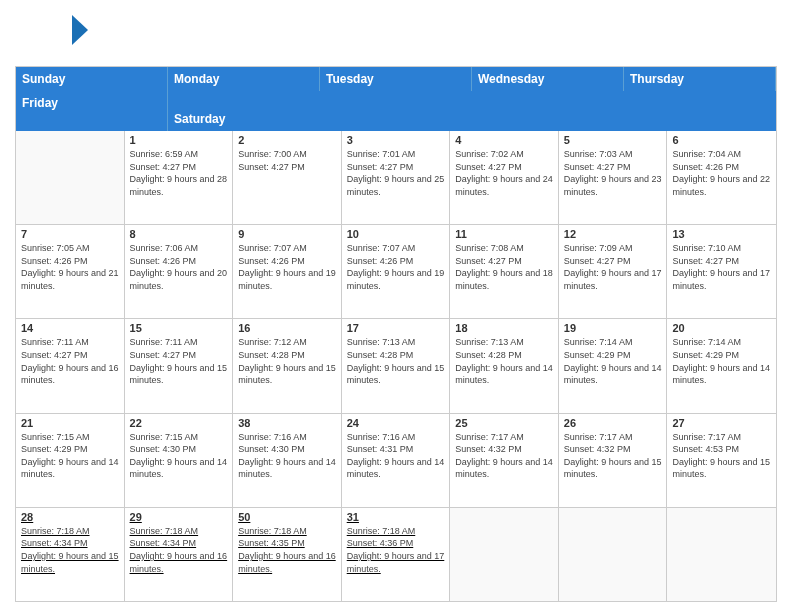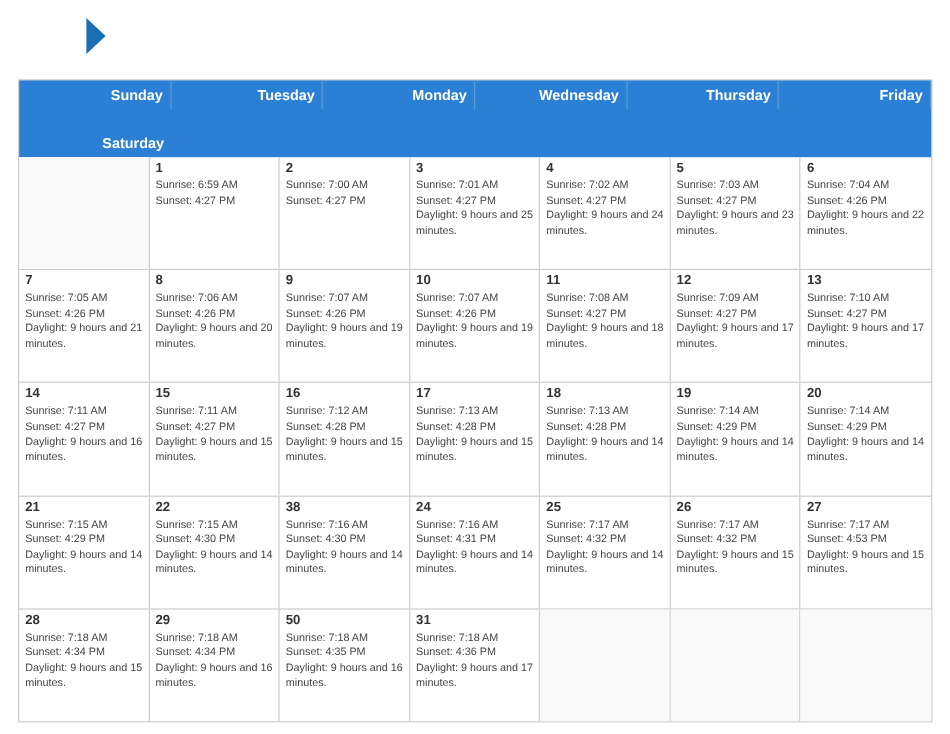--- a/index.html
+++ b/index.html
@@ -37,23 +37,22 @@
       color: #555;
     }
     .calendar {
       flex: 1;
       display: flex;
       flex-direction: column;
       border: 1px solid #ccc;
     }
     .cal-header {
       display: grid;
-      grid-template-columns: repeat(6, 1fr);
+      grid-template-columns: repeat(5, 1fr);
       background: #2b7fd4;
-      text-align: right;
     }
     .cal-header-cell {
       color: #fff;
       font-size: 12px;
       font-weight: bold;
       padding: 5px 6px;
       border-right: 1px solid #5a9fd4;
     }
     .cal-header-cell:last-child {
       border-right: none;
@@ -65,20 +64,21 @@
       flex: 1;
     }
     .cal-week {
       display: grid;
       grid-template-columns: repeat(7, 1fr);
       flex: 1;
       border-bottom: 1px solid #ccc;
     }
     .cal-week:last-child {
       border-bottom: none;
+      text-decoration: underline;
     }
     .cal-cell {
       border-right: 1px solid #ccc;
       padding: 3px 5px;
       font-size: 9.5px;
       color: #333;
       vertical-align: top;
       min-height: 80px;
     }
     .cal-cell:last-child {
@@ -125,36 +125,37 @@
     <div class="title-block">
       <div class="main-title"></div>
       <div class="subtitle"></div>
     </div>
   </div>
 
   <div class="calendar">
 
     <div class="cal-header">
       <div class="cal-header-cell">Sunday</div>
+      <div class="cal-header-cell">Monday</div>
       <div class="cal-header-cell">Tuesday</div>
-      <div class="cal-header-cell">Monday</div>
       <div class="cal-header-cell">Wednesday</div>
       <div class="cal-header-cell">Thursday</div>
       <div class="cal-header-cell">Friday</div>
       <div class="cal-header-cell">Saturday</div>
     </div>
 
     <div class="cal-body" id="cal-body">
         <div class="cal-week">
           <div class="cal-cell empty"></div>
           <div class="cal-cell">
         <span class="day-number">1</span>
         <div class="cell-info">
           <span>Sunrise: 6:59 AM</span><br>
           <span>Sunset: 4:27 PM</span><br>
+          <span>Daylight: 9 hours and 28 minutes.</span>
         </div>
       </div>
           <div class="cal-cell">
         <span class="day-number">2</span>
         <div class="cell-info">
           <span>Sunrise: 7:00 AM</span><br>
           <span>Sunset: 4:27 PM</span><br>
         </div>
       </div>
           <div class="cal-cell">

